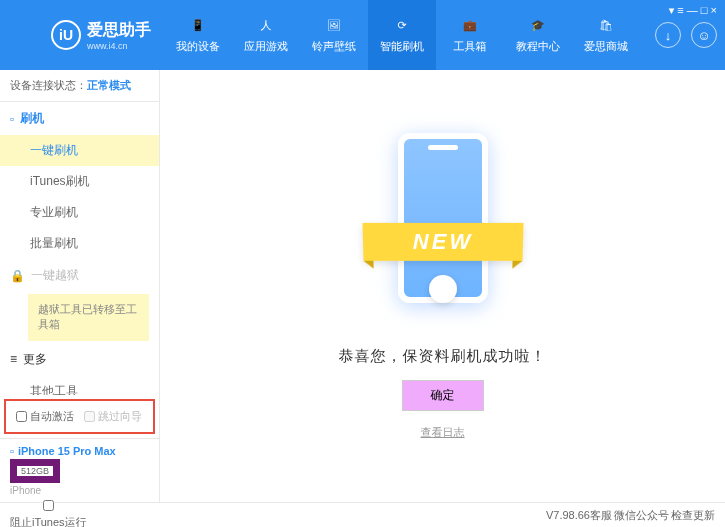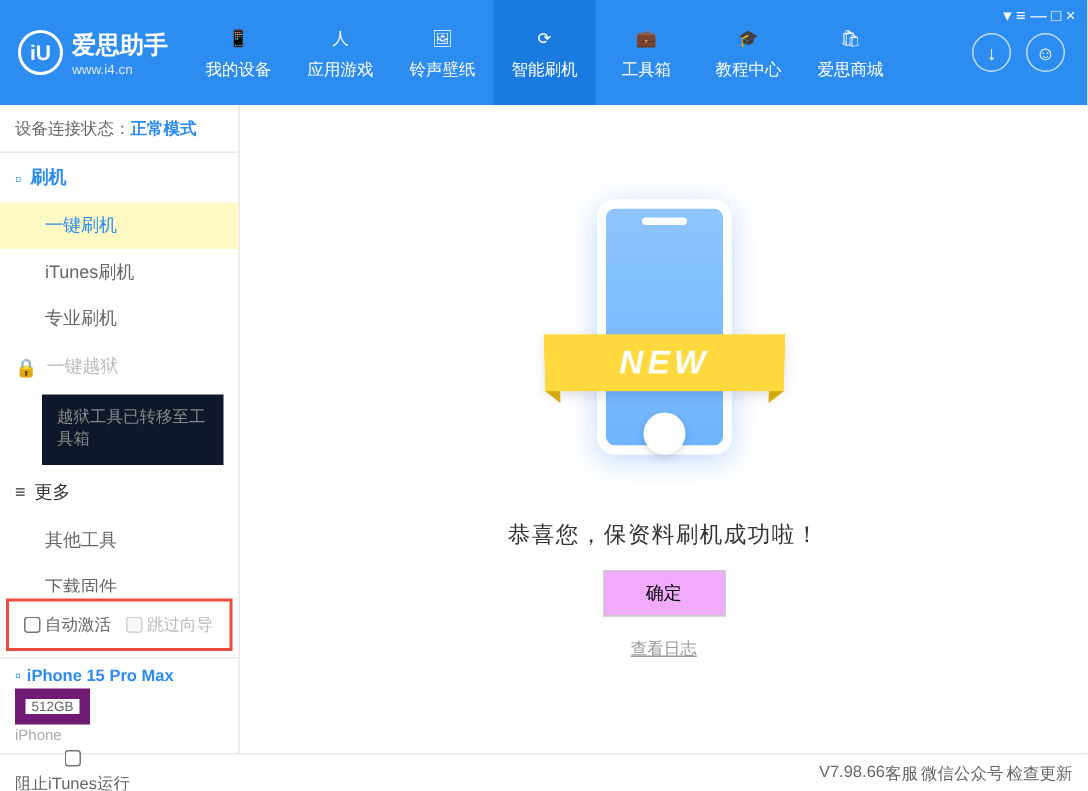--- a/index.html
+++ b/index.html
@@ -1,37 +1,37 @@
 <!DOCTYPE html>
 <html><head>
 <meta charset="utf-8">
 <style>
 * { margin: 0; padding: 0; box-sizing: border-box; font-family: "Microsoft YaHei", Arial, sans-serif; }
 body { width: 725px; height: 527px; background: #fff; overflow: hidden; }
 .header { background: #2d8cf0; color: #fff; height: 70px; display: flex; align-items: center; }
-.logo-area { display: flex; align-items: flex-start; padding: 0 12px; min-width: 125px; }
+.logo-area { display: flex; align-items: flex-start; padding: 0 12px; min-width: 125px; margin-left: 39px; }
 .logo-circle { width: 30px; height: 30px; border: 2px solid #fff; border-radius: 50%; display: flex; align-items: center; justify-content: center; font-weight: bold; font-size: 14px; margin-right: 6px; }
 .logo-text { font-size: 16px; font-weight: bold; }
 .logo-sub { font-size: 9px; opacity: 0.8; }
 .nav { display: flex; height: 100%; flex: 1; }
 .nav-item { width: 68px; display: flex; flex-direction: column; align-items: center; justify-content: center; font-size: 11px; cursor: pointer; gap: 4px; }
 .nav-item.active { background: #1b7ae0; }
 .nav-icon { width: 18px; height: 18px; display: flex; align-items: center; justify-content: center; }
 .win-controls { position: absolute; top: 4px; right: 8px; display: flex; gap: 8px; font-size: 11px; color: #fff; }
 .header-right { display: flex; align-items: center; gap: 10px; padding: 0 15px; }
 .circ-btn { width: 26px; height: 26px; border: 1.5px solid rgba(255,255,255,0.7); border-radius: 50%; display: flex; align-items: center; justify-content: center; font-size: 13px; cursor: pointer; }
 .body-area { display: flex; height: 432px; }
 .sidebar { width: 160px; border-right: 1px solid #e8e8e8; display: flex; flex-direction: column; font-size: 12px; }
 .status-bar { padding: 8px 10px; border-bottom: 1px solid #e8e8e8; font-size: 11px; color: #666; }
 .status-val { color: #2d8cf0; font-weight: bold; }
 .side-header { padding: 8px 10px; color: #333; display: flex; align-items: center; gap: 6px; }
 .side-header.active-section { border-left: 3px solid #2d8cf0; color: #2d8cf0; margin-left: -3px; font-weight: bold; }
 .side-item { padding: 7px 10px 7px 30px; color: #666; cursor: pointer; }
 .side-item.active { background: #fef9c3; color: #2d8cf0; }
-.side-item.boxed { background: #0f172a; color: #888; padding: 8px 10px; margin: 2px 10px 2px 28px; font-size: 11px; line-height: 1.4; }
+.side-item.boxed { background: #fef9c3; color: #888; padding: 8px 10px; margin: 2px 10px 2px 28px; font-size: 11px; line-height: 1.4; }
 .checkbox-row { padding: 8px 10px; display: flex; gap: 10px; font-size: 11px; color: #666; border: 2px solid #e74c3c; margin: 4px; }
 .checkbox-row label { display: flex; align-items: center; gap: 3px; }
 .device-info { padding: 6px 10px; border-top: 1px solid #e8e8e8; }
 .device-name { color: #2d8cf0; font-size: 11px; font-weight: bold; display: flex; align-items: center; gap: 4px; }
 .device-badge { display: inline-block; border: 7px solid #701a75; padding: 0 4px; font-size: 9px; color: #666; margin-top: 2px; }
 .device-type { font-size: 10px; color: #aaa; margin-top: 2px; }
 .main { flex: 1; display: flex; flex-direction: column; align-items: center; justify-content: center; gap: 14px; position: relative; }
 .phone-img { width: 120px; height: 200px; position: relative; }
 .phone-body { width: 90px; height: 170px; background: linear-gradient(#8ec5ff,#6eb4ff); border-radius: 12px; border: 6px solid #fff; box-shadow: 0 4px 20px rgba(100,160,255,0.4); margin: 0 auto; position: relative; }
 .phone-notch { width: 30px; height: 5px; background: #fff; border-radius: 3px; position: absolute; top: 6px; left: 50%; transform: translateX(-50%); }
@@ -105,20 +105,21 @@
       <span>设备连接状态：</span><span class="status-val">正常模式</span>
     </div>
     <div class="side-scroll">
       <div class="side-header active-section">
           <span>▫</span>
           <span>刷机</span>
         </div>
       <div class="side-item active">一键刷机</div>
       <div class="side-item">iTunes刷机</div>
       <div class="side-item">专业刷机</div>
+      <div class="side-item">批量刷机</div>
       <div class="side-header muted">
           <span>🔒</span>
           <span>一键越狱</span>
         </div>
       <div class="side-item boxed">越狱工具已转移至工具箱</div>
       <div class="side-header">
           <span>≡</span>
           <span>更多</span>
         </div>
       <div class="side-item">其他工具</div>

